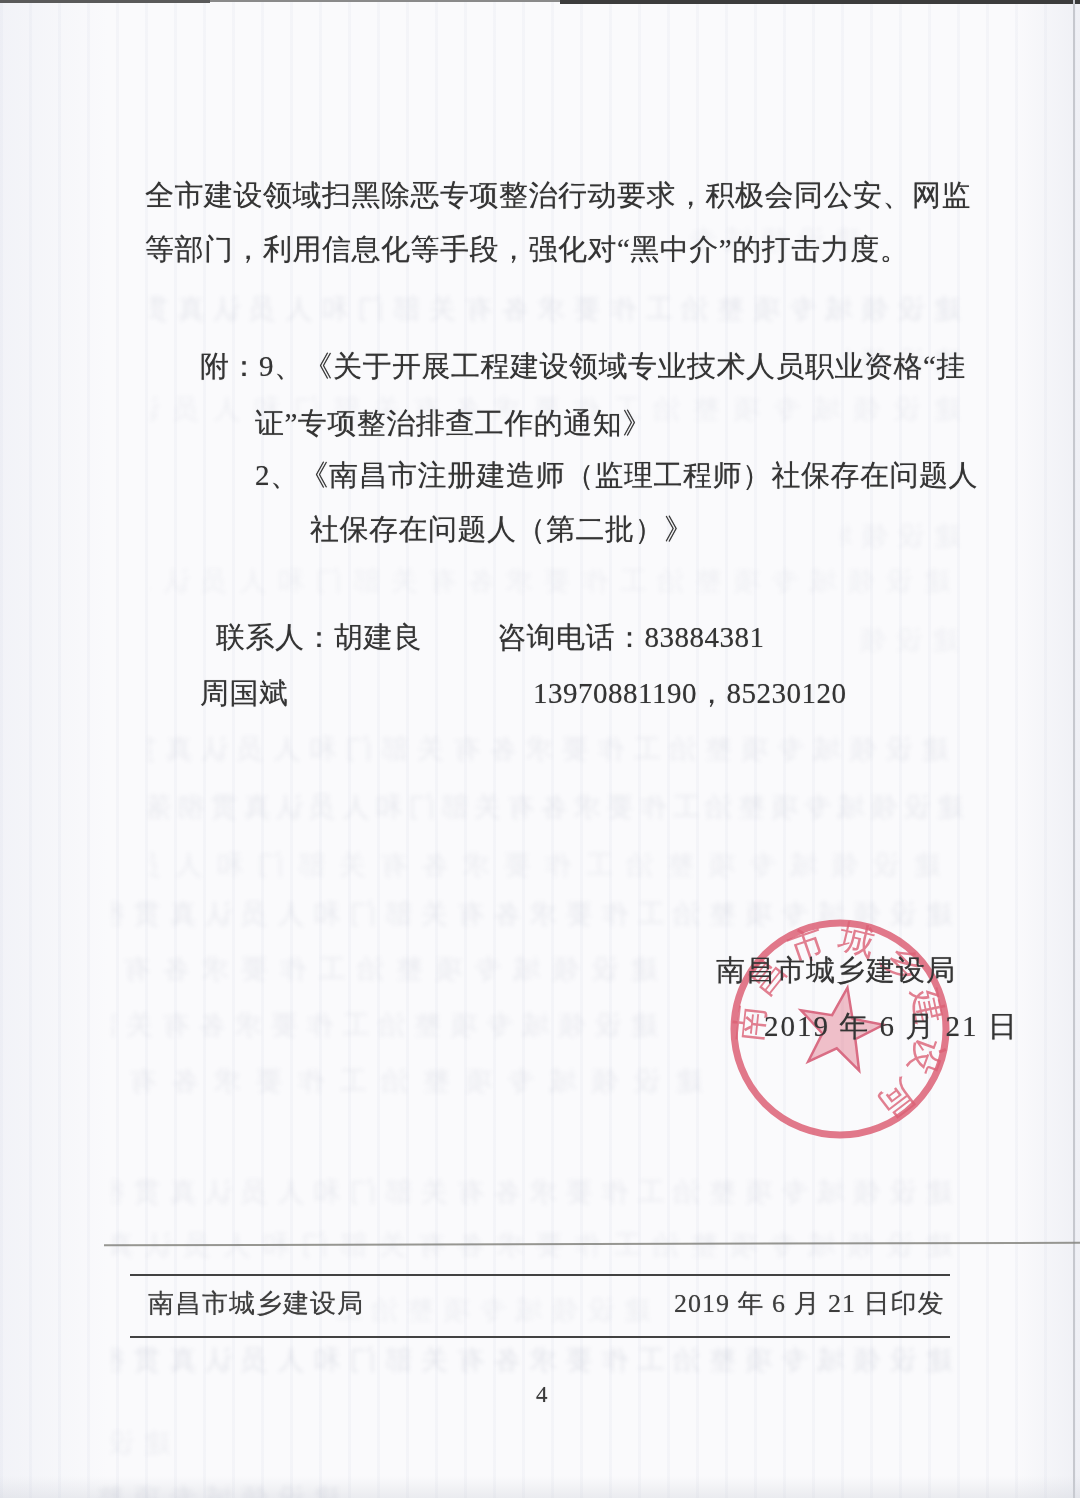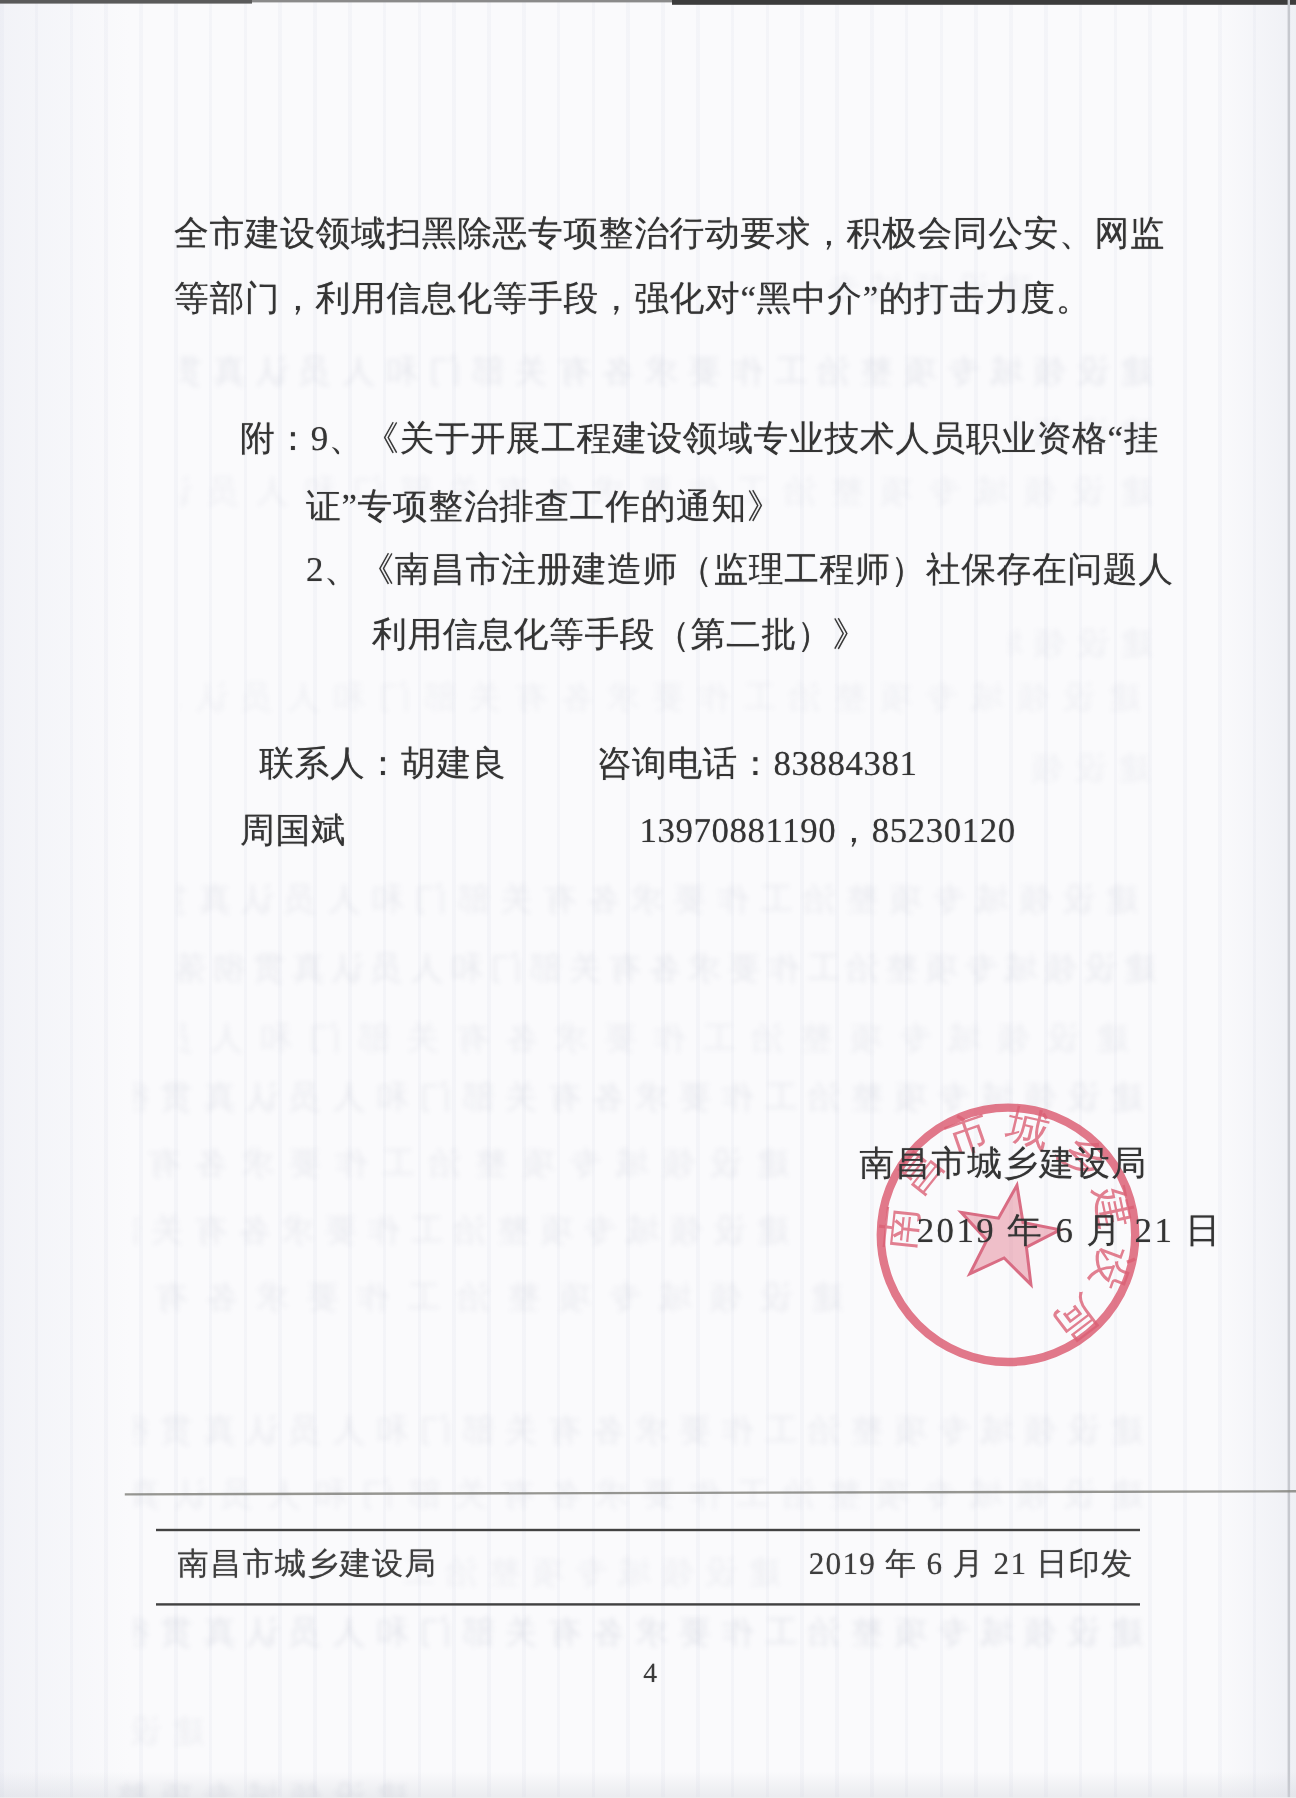--- a/index.html
+++ b/index.html
@@ -64,21 +64,21 @@
   <div class="bleed" style="left:112px;top:1342px;width:840px;opacity:0.14;">建设领域专项整治工作要求各有关部门和人员认真贯彻落实通知精神加强监督管理确保专项整治工作取得实效</div>
   <div class="bleed" style="left:110px;top:1425px;width:60px;opacity:0.08;">建设领域专项整治工作要求各有关部门和人员认真贯彻落实通知精神加强监督管理确保专项整治工作取得实效</div>
   <div class="bleed" style="left:95px;top:1480px;width:245px;opacity:0.10;">建设领域专项整治工作要求各有关部门和人员认真贯彻落实通知精神加强监督管理确保专项整治工作取得实效</div>
 
   <div class="t body-t" style="left:145px;top:232px;">等部门，利用信息化等手段，强化对“黑中介”的打击力度。</div>
   <div class="t body-t" style="left:145px;top:178px;">全市建设领域扫黑除恶专项整治行动要求，积极会同公安、网监</div>
 
   <div class="t body-t" style="left:200px;top:349px;">附：9、《关于开展工程建设领域专业技术人员职业资格“挂</div>
   <div class="t body-t" style="left:255px;top:406px;">证”专项整治排查工作的通知》</div>
   <div class="t body-t" style="left:255px;top:458px;">2、《南昌市注册建造师（监理工程师）社保存在问题人</div>
-  <div class="t body-t" style="left:310px;top:512px;">利用信息化等手段（第二批）》</div>
+  <div class="t body-t" style="left:310px;top:512px;">社保存在问题人（第二批）》</div>
 
   <div class="t body-t" style="left:216px;top:620px;">联系人：胡建良</div>
   <div class="t body-t" style="left:497px;top:620px;">咨询电话：83884381</div>
   <div class="t body-t" style="left:200px;top:676px;">周国斌</div>
   <div class="t body-t" style="left:533px;top:676px;">13970881190，85230120</div>
 
   <div class="t sig-t" style="left:716px;top:953px;letter-spacing:1px;">南昌市城乡建设局</div>
   <div class="t sig-t" style="left:764px;top:1009px;letter-spacing:2px;">2019 年 6 月 21 日</div>
 
   <svg class="seal" viewBox="0 0 232 232">

